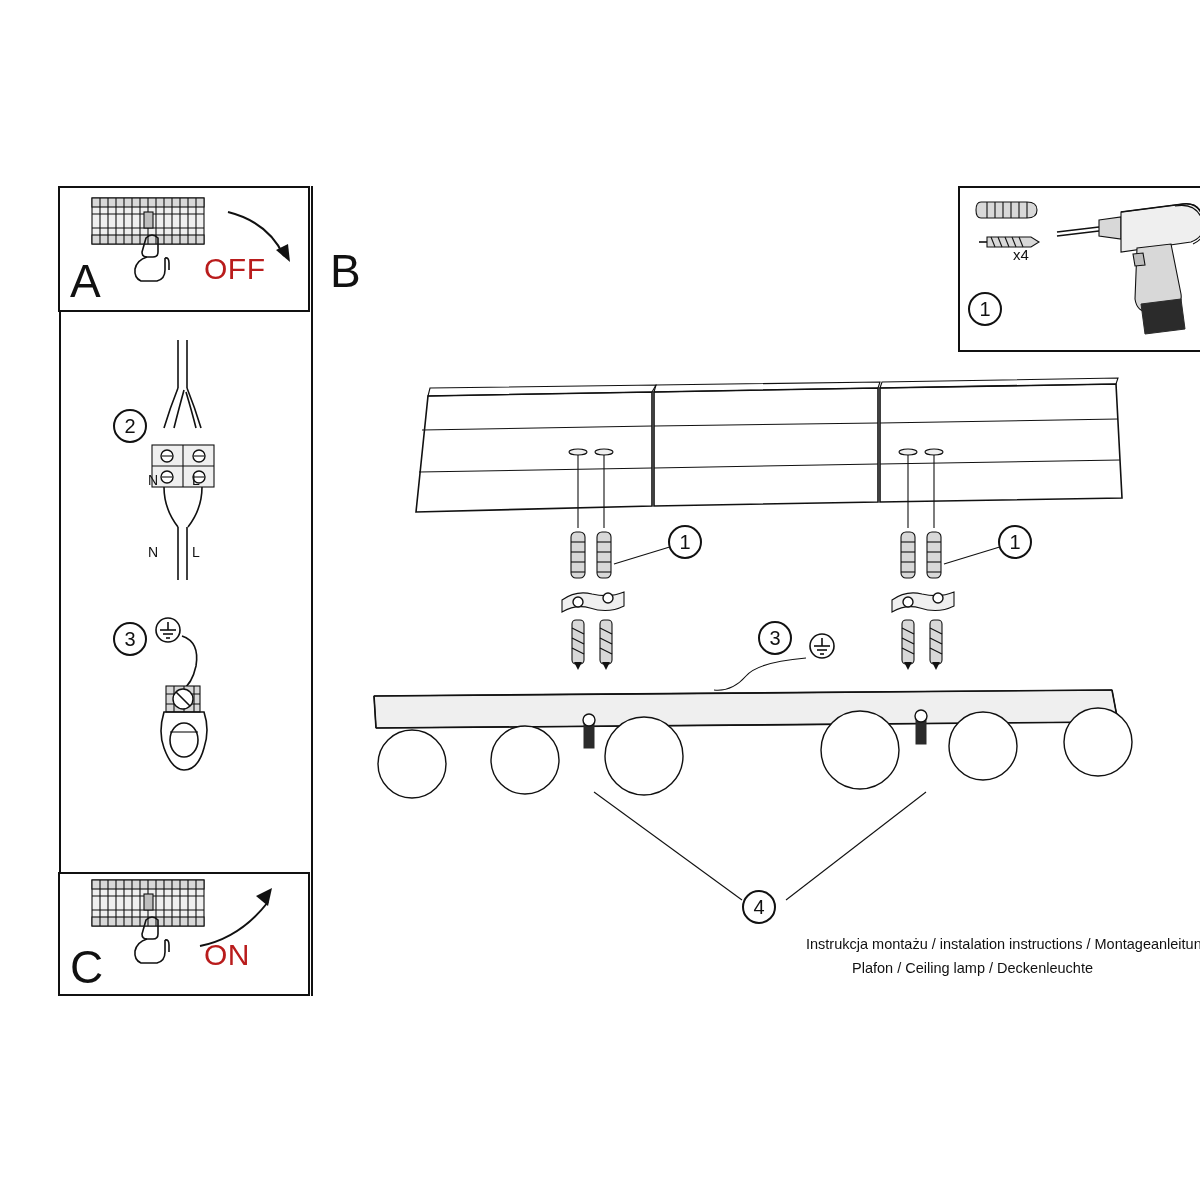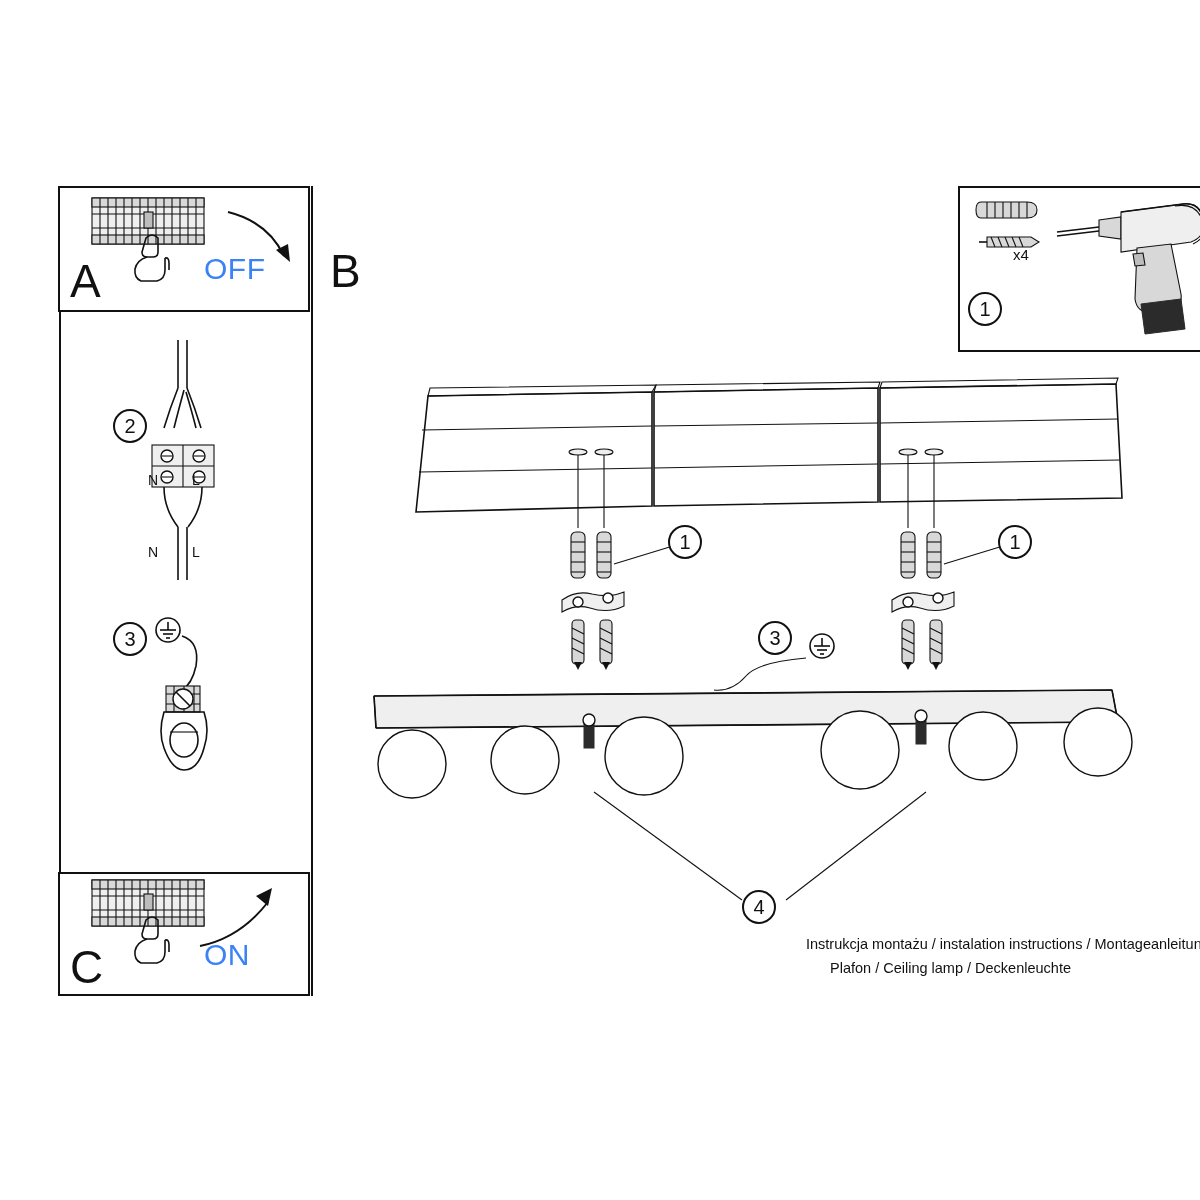--- a/index.html
+++ b/index.html
@@ -50,21 +50,21 @@
     justify-content: center;
     font-size: 20px;
     background: #fff;
     color: #111;
   }
 
   .on-off-label {
     position: absolute;
     font-size: 30px;
     letter-spacing: 0.5px;
-    color: #3b82f6;
+    color: #b91c1c;
   }
 
   .small-label {
     position: absolute;
     font-size: 14px;
     color: #111;
     margin-top: 24px;
   }
 
   .caption-line {
@@ -486,15 +486,15 @@
 
   <div class="abs" style="left:590px; top:788px;">
     <svg width="350" height="120" viewBox="0 0 350 120">
       <line x1="4" y1="4" x2="152" y2="112" class="stroke-thin"></line>
       <line x1="336" y1="4" x2="196" y2="112" class="stroke-thin"></line>
     </svg>
   </div>
   <div class="circle-num" style="left:742px; top:890px;">4</div>
 
   <div class="caption-line" style="left:806px; top:936px;">Instrukcja montażu / instalation instructions / Montageanleitung</div>
-  <div class="caption-line" style="left:830px; top:960px;">Plafon / Ceiling lamp / Deckenleuchte</div>
+  <div class="caption-line" style="left:852px; top:960px;">Plafon / Ceiling lamp / Deckenleuchte</div>
 
 </div>
 
 </body></html>

